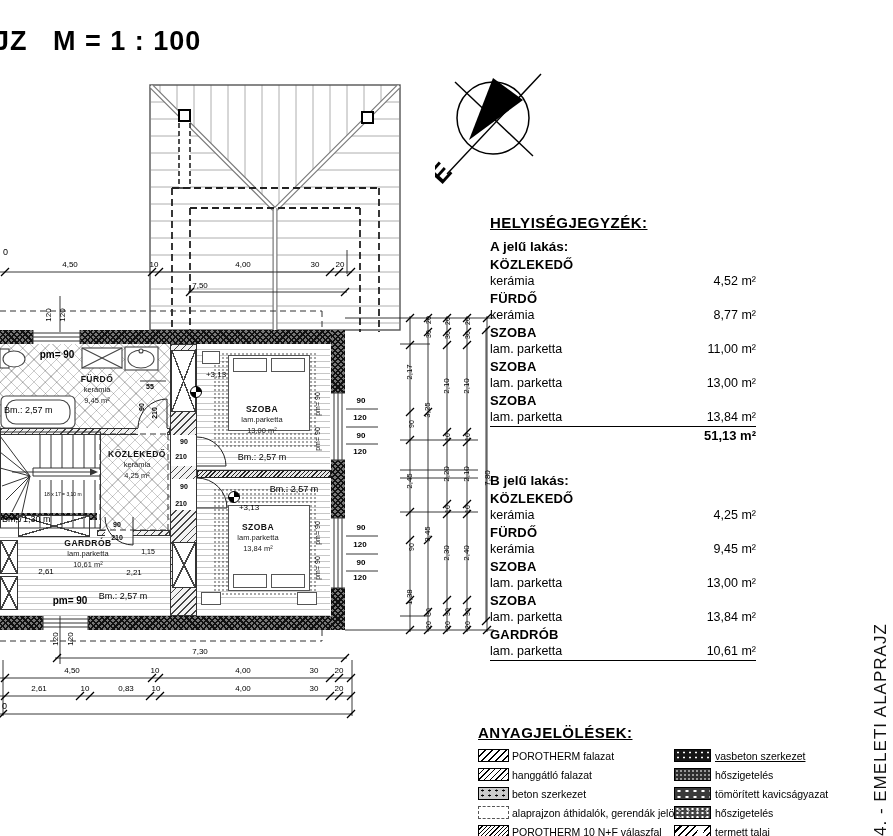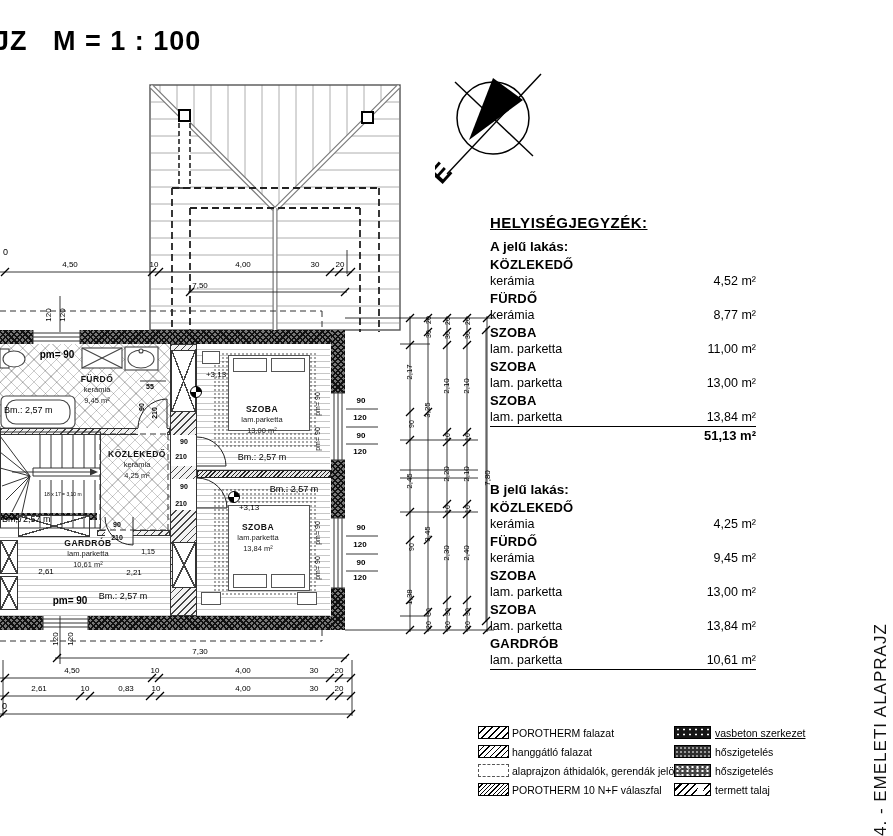--- a/index.html
+++ b/index.html
@@ -36,21 +36,21 @@
   .roomlab .rn{font-size:8.5px;font-weight:bold;letter-spacing:.5px;color:#111;}
   
   #schedule{left:490px;top:214px;width:266px;}
   #schedule .sch-title{font-size:15px;font-weight:bold;text-decoration:underline;letter-spacing:.5px;margin-bottom:7px;}
   .apt-name{font-size:13.5px;font-weight:bold;line-height:18px;}
   .room-name{font-size:13px;font-weight:bold;line-height:17px;letter-spacing:.2px;}
   .room-det{font-size:12.5px;line-height:17px;position:relative;}
   .room-det .area{position:absolute;right:0;top:0;}
   .room-det.ul{border-bottom:1px solid #000;}
   .apt-total{font-size:13px;font-weight:bold;line-height:17px;text-align:right;}
-  .apt-b-gap{margin-top:37px;}
+  .apt-b-gap{margin-top:28px;}
   
   #legend{left:478px;top:724px;width:400px;}
   #legend .leg-title{font-size:15px;font-weight:bold;text-decoration:underline;letter-spacing:.5px;margin-bottom:6px;}
   .leg-row{position:relative;height:19px;}
   .leg-sw{position:absolute;top:2px;width:31px;height:13px;box-sizing:border-box;border:1px solid #000;}
   .leg-sw.r{width:37px;}
   .leg-lab{position:absolute;top:3px;font-size:10.5px;white-space:nowrap;}
   .sw-porotherm{background:repeating-linear-gradient(135deg,#fff 0 4px,#000 4px 5px);}
   .sw-hanggatlo{background:repeating-linear-gradient(135deg,#fff 0 3px,#000 3px 4px);}
   .sw-beton{background-image:radial-gradient(#000 1.2px,transparent 1.6px);background-size:7px 5px;background-color:#ccc;}
@@ -405,32 +405,39 @@
         <div class="room-name">SZOBA</div>
         <div class="room-det"><span>lam. parketta</span><span class="area">13,00 m²</span></div>
         <div class="room-name">SZOBA</div>
         <div class="room-det"><span>lam. parketta</span><span class="area">13,84 m²</span></div>
         <div class="room-name">GARDRÓB</div>
         <div class="room-det ul"><span>lam. parketta</span><span class="area">10,61 m²</span></div>
       </div>
   </div>
 
   <div class="abs" id="legend">
+    <div class="leg-title">ANYAGJELÖLÉSEK:</div>
     <div id="legend-body" style="position:relative;">
         <div class="leg-row">
           <div class="leg-sw sw-porotherm" style="left: 0px;"></div>
           <div class="leg-lab" style="left: 34px;">POROTHERM falazat</div>
           <div class="leg-sw r sw-vasbeton" style="left: 196px;"></div>
           <div class="leg-lab" style="left: 237px; text-decoration: underline;">vasbeton szerkezet</div>
         </div>
         <div class="leg-row">
           <div class="leg-sw sw-hanggatlo" style="left: 0px;"></div>
           <div class="leg-lab" style="left: 34px;">hanggátló falazat</div>
           <div class="leg-sw r sw-hoszig" style="left: 196px;"></div>
           <div class="leg-lab" style="left: 237px;">hőszigetelés</div>
+        </div>
+        <div class="leg-row">
+          <div class="leg-sw sw-beton" style="left: 0px;"></div>
+          <div class="leg-lab" style="left: 34px;">beton szerkezet</div>
+          <div class="leg-sw r sw-kavics" style="left: 196px;"></div>
+          <div class="leg-lab" style="left: 237px;">tömörített kavicságyazat</div>
         </div>
         <div class="leg-row">
           <div class="leg-sw sw-athidalo" style="left: 0px;"></div>
           <div class="leg-lab" style="left: 34px;">alaprajzon áthidalók, gerendák jelölése</div>
           <div class="leg-sw r sw-fold" style="left: 196px;"></div>
           <div class="leg-lab" style="left: 237px;">hőszigetelés</div>
         </div>
         <div class="leg-row">
           <div class="leg-sw sw-valaszfal" style="left: 0px;"></div>
           <div class="leg-lab" style="left: 34px;">POROTHERM 10 N+F válaszfal</div>
@@ -458,21 +465,21 @@
       <span class="ann rot b" style="left: 154px; top: 413px; font-size: 7px;">210</span>
       <span class="ann left" style="left: 4px; top: 410px; font-size: 9px;">Bm.: 2,57 m</span>
       <span class="ann" style="left: 216px; top: 375px; font-size: 8px;">+3,13</span>
       <span class="ann" style="left: 262px; top: 457px; font-size: 9px;">Bm.: 2,57 m</span>
       <span class="ann b" style="left: 184px; top: 441px; font-size: 7px;">90</span>
       <span class="ann b" style="left: 181px; top: 456px; font-size: 7px;">210</span>
       <span class="ann b" style="left: 184px; top: 486px; font-size: 7px;">90</span>
       <span class="ann b" style="left: 181px; top: 503px; font-size: 7px;">210</span>
       <span class="ann" style="left: 249px; top: 508px; font-size: 8px;">+3,13</span>
       <span class="ann" style="left: 294px; top: 489px; font-size: 9px;">Bm.: 2,57 m</span>
-      <span class="ann left" style="left: 2px; top: 519px; font-size: 9px;">Bm,: 2,57 m</span>
+      <span class="ann left" style="left: 2px; top: 519px; font-size: 9px;">Bm,: 1,30 m</span>
       <span class="ann" style="left: 63px; top: 494px; font-size: 5px;">18 x 17 = 3,10 m</span>
       <span class="ann b" style="left: 117px; top: 524px; font-size: 7px;">90</span>
       <span class="ann b" style="left: 117px; top: 537px; font-size: 7px;">210</span>
       <span class="ann" style="left: 148px; top: 551px; font-size: 7px;">1,15</span>
       <span class="ann" style="left: 46px; top: 572px; font-size: 8px;">2,61</span>
       <span class="ann" style="left: 134px; top: 573px; font-size: 8px;">2,21</span>
       <span class="ann b" style="left: 70px; top: 601px; font-size: 10px;">pm= 90</span>
       <span class="ann" style="left: 123px; top: 596px; font-size: 9px;">Bm.: 2,57 m</span>
       <span class="ann rot" style="left: 317px; top: 404px; font-size: 7px;">pm= 90</span>
       <span class="ann rot" style="left: 317px; top: 439px; font-size: 7px;">pm= 90</span>

